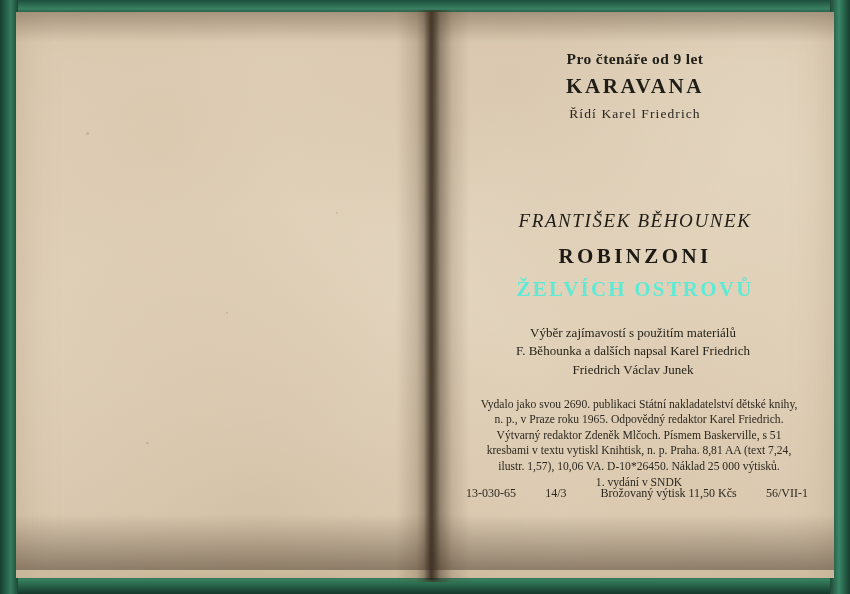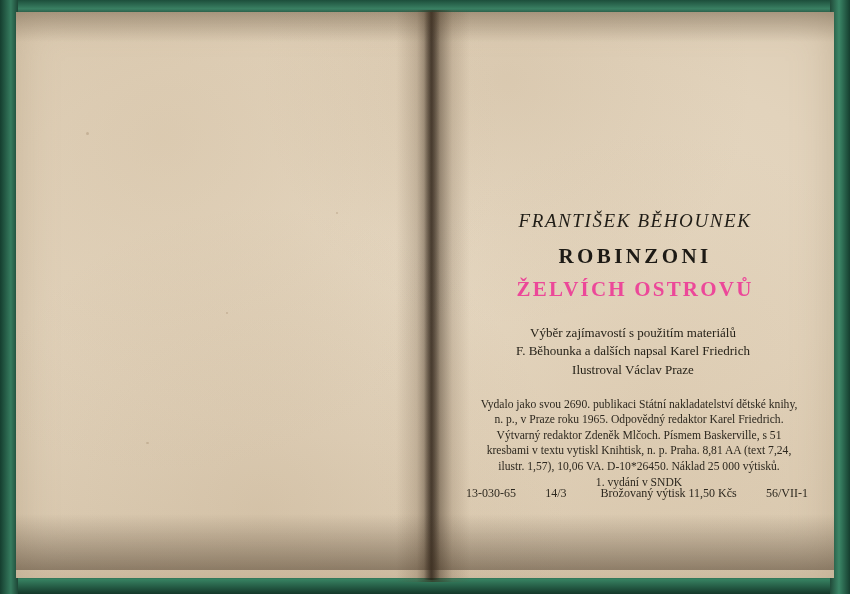--- a/index.html
+++ b/index.html
@@ -171,21 +171,21 @@
     font-size: 21px;
     font-weight: bold;
     letter-spacing: 3.4px;
     color: #1d1a15;
   }
   .title .t2 {
     font-size: 21px;
     font-weight: bold;
     letter-spacing: 2.2px;
     margin-top: 8px;
-    color: #ec4899;
+    color: #5eead4;
   }
 
   .subtitle {
     position: absolute;
     left: 0; right: 4px;
     top: 312px;
     font-size: 13px;
     line-height: 1.42;
     color: #262219;
   }
@@ -240,32 +240,37 @@
   <div class="page-left">
     <span class="speck" style="left:70px; top:120px; width:3px; height:3px;"></span>
     <span class="speck" style="left:210px; top:300px; width:2px; height:2px;"></span>
     <span class="speck" style="left:130px; top:430px; width:3px; height:2px;"></span>
     <span class="speck" style="left:320px; top:200px; width:2px; height:2px;"></span>
     <span></span>
   </div>
 
   <div class="page-right">
 
+    <div class="blk series">
+      <div class="line1">Pro čtenáře od 9 let</div>
+      <div class="line2">KARAVANA</div>
+      <div class="line3">Řídí Karel Friedrich</div>
+    </div>
 
     <div class="blk author">FRANTIŠEK BĚHOUNEK</div>
 
     <div class="blk title">
       <div class="t1">ROBINZONI</div>
       <div class="t2">ŽELVÍCH OSTROVŮ</div>
     </div>
 
     <div class="blk subtitle">
       <div>Výběr zajímavostí s použitím materiálů</div>
       <div>F. Běhounka a dalších napsal Karel Friedrich</div>
-      <div>Ilustroval Václav Praze</div>
+      <div>Friedrich Václav Junek</div>
     </div>
 
     <div class="colophon">
       <div>Vydalo jako svou 2690. publikaci Státní nakladatelství dětské knihy,</div>
       <div>n. p., v Praze roku 1965. Odpovědný redaktor Karel Friedrich.</div>
       <div>Výtvarný redaktor Zdeněk Mlčoch. Písmem Baskerville, s 51</div>
       <div>kresbami v textu vytiskl Knihtisk, n. p. Praha. 8,81 AA (text 7,24,</div>
       <div>ilustr. 1,57), 10,06 VA. D-10*26450. Náklad 25 000 výtisků.</div>
       <div class="edition">1. vydání v SNDK</div>
     </div>

